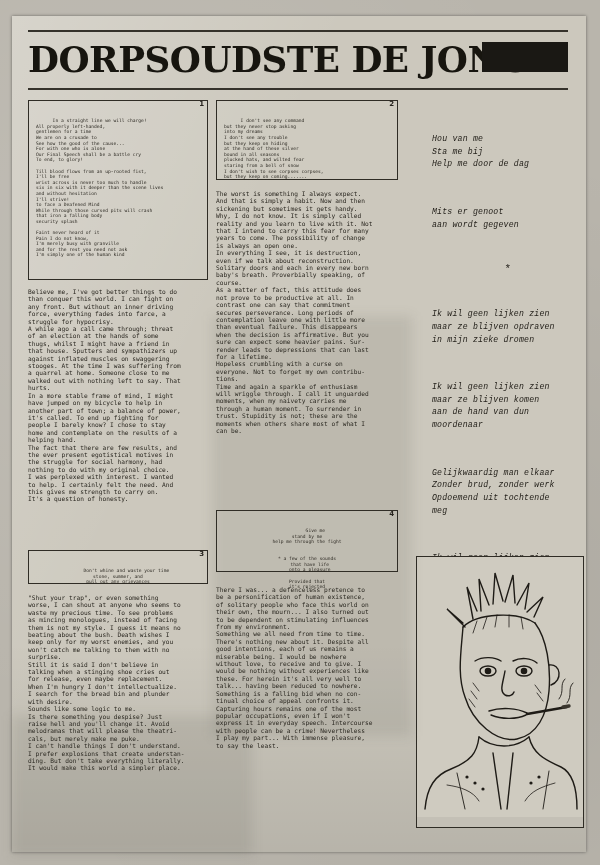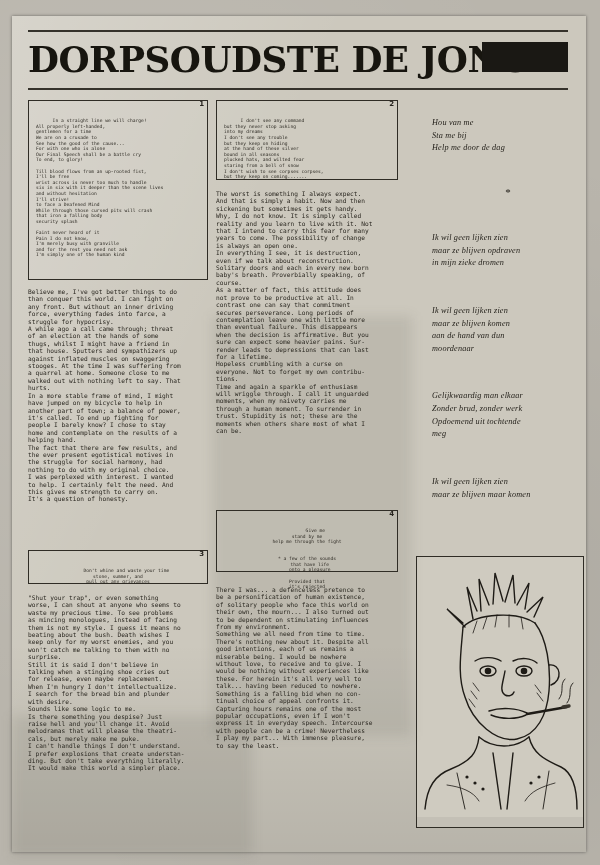--- a/index.html
+++ b/index.html
@@ -107,23 +107,23 @@
     color: #26231d;
   }
   .centerbox {
     text-align: center;
   }
 
   
   .hand {
     position: absolute;
     left: 420px;
-    top: 76px;
+    top: 92px;
     width: 152px;
-    font-family: Liberation Serif, serif;
+    font-family: Liberation Mono, monospace;
     font-style: italic;
     font-size: 8.2px;
     line-height: 12.6px;
     color: #24211b;
     white-space: pre-wrap;
     letter-spacing: 0.2px;
   }
   .hand .stanza { margin-bottom: 10px; }
   .hand .star {
     text-align: center;
@@ -350,20 +350,22 @@
 popular occupations, even if I won't
 express it in everyday speech. Intercourse
 with people can be a crime! Nevertheless
 I play my part... With immense pleasure,
 to say the least.</div>
 
     <div class="hand">
       <div class="stanza">Hou van me
 Sta me bij
 Help me door de dag</div>
+      <div class="stanza">Mits er genoot
+aan wordt gegeven</div>
       <div class="star">*</div>
       <div class="stanza">Ik wil geen lijken zien
 maar ze blijven opdraven
 in mijn zieke dromen</div>
       <div class="stanza">Ik wil geen lijken zien
 maar ze blijven komen
 aan de hand van dun
 moordenaar</div>
       <div class="stanza">Gelijkwaardig man elkaar
 Zonder brud, zonder werk

